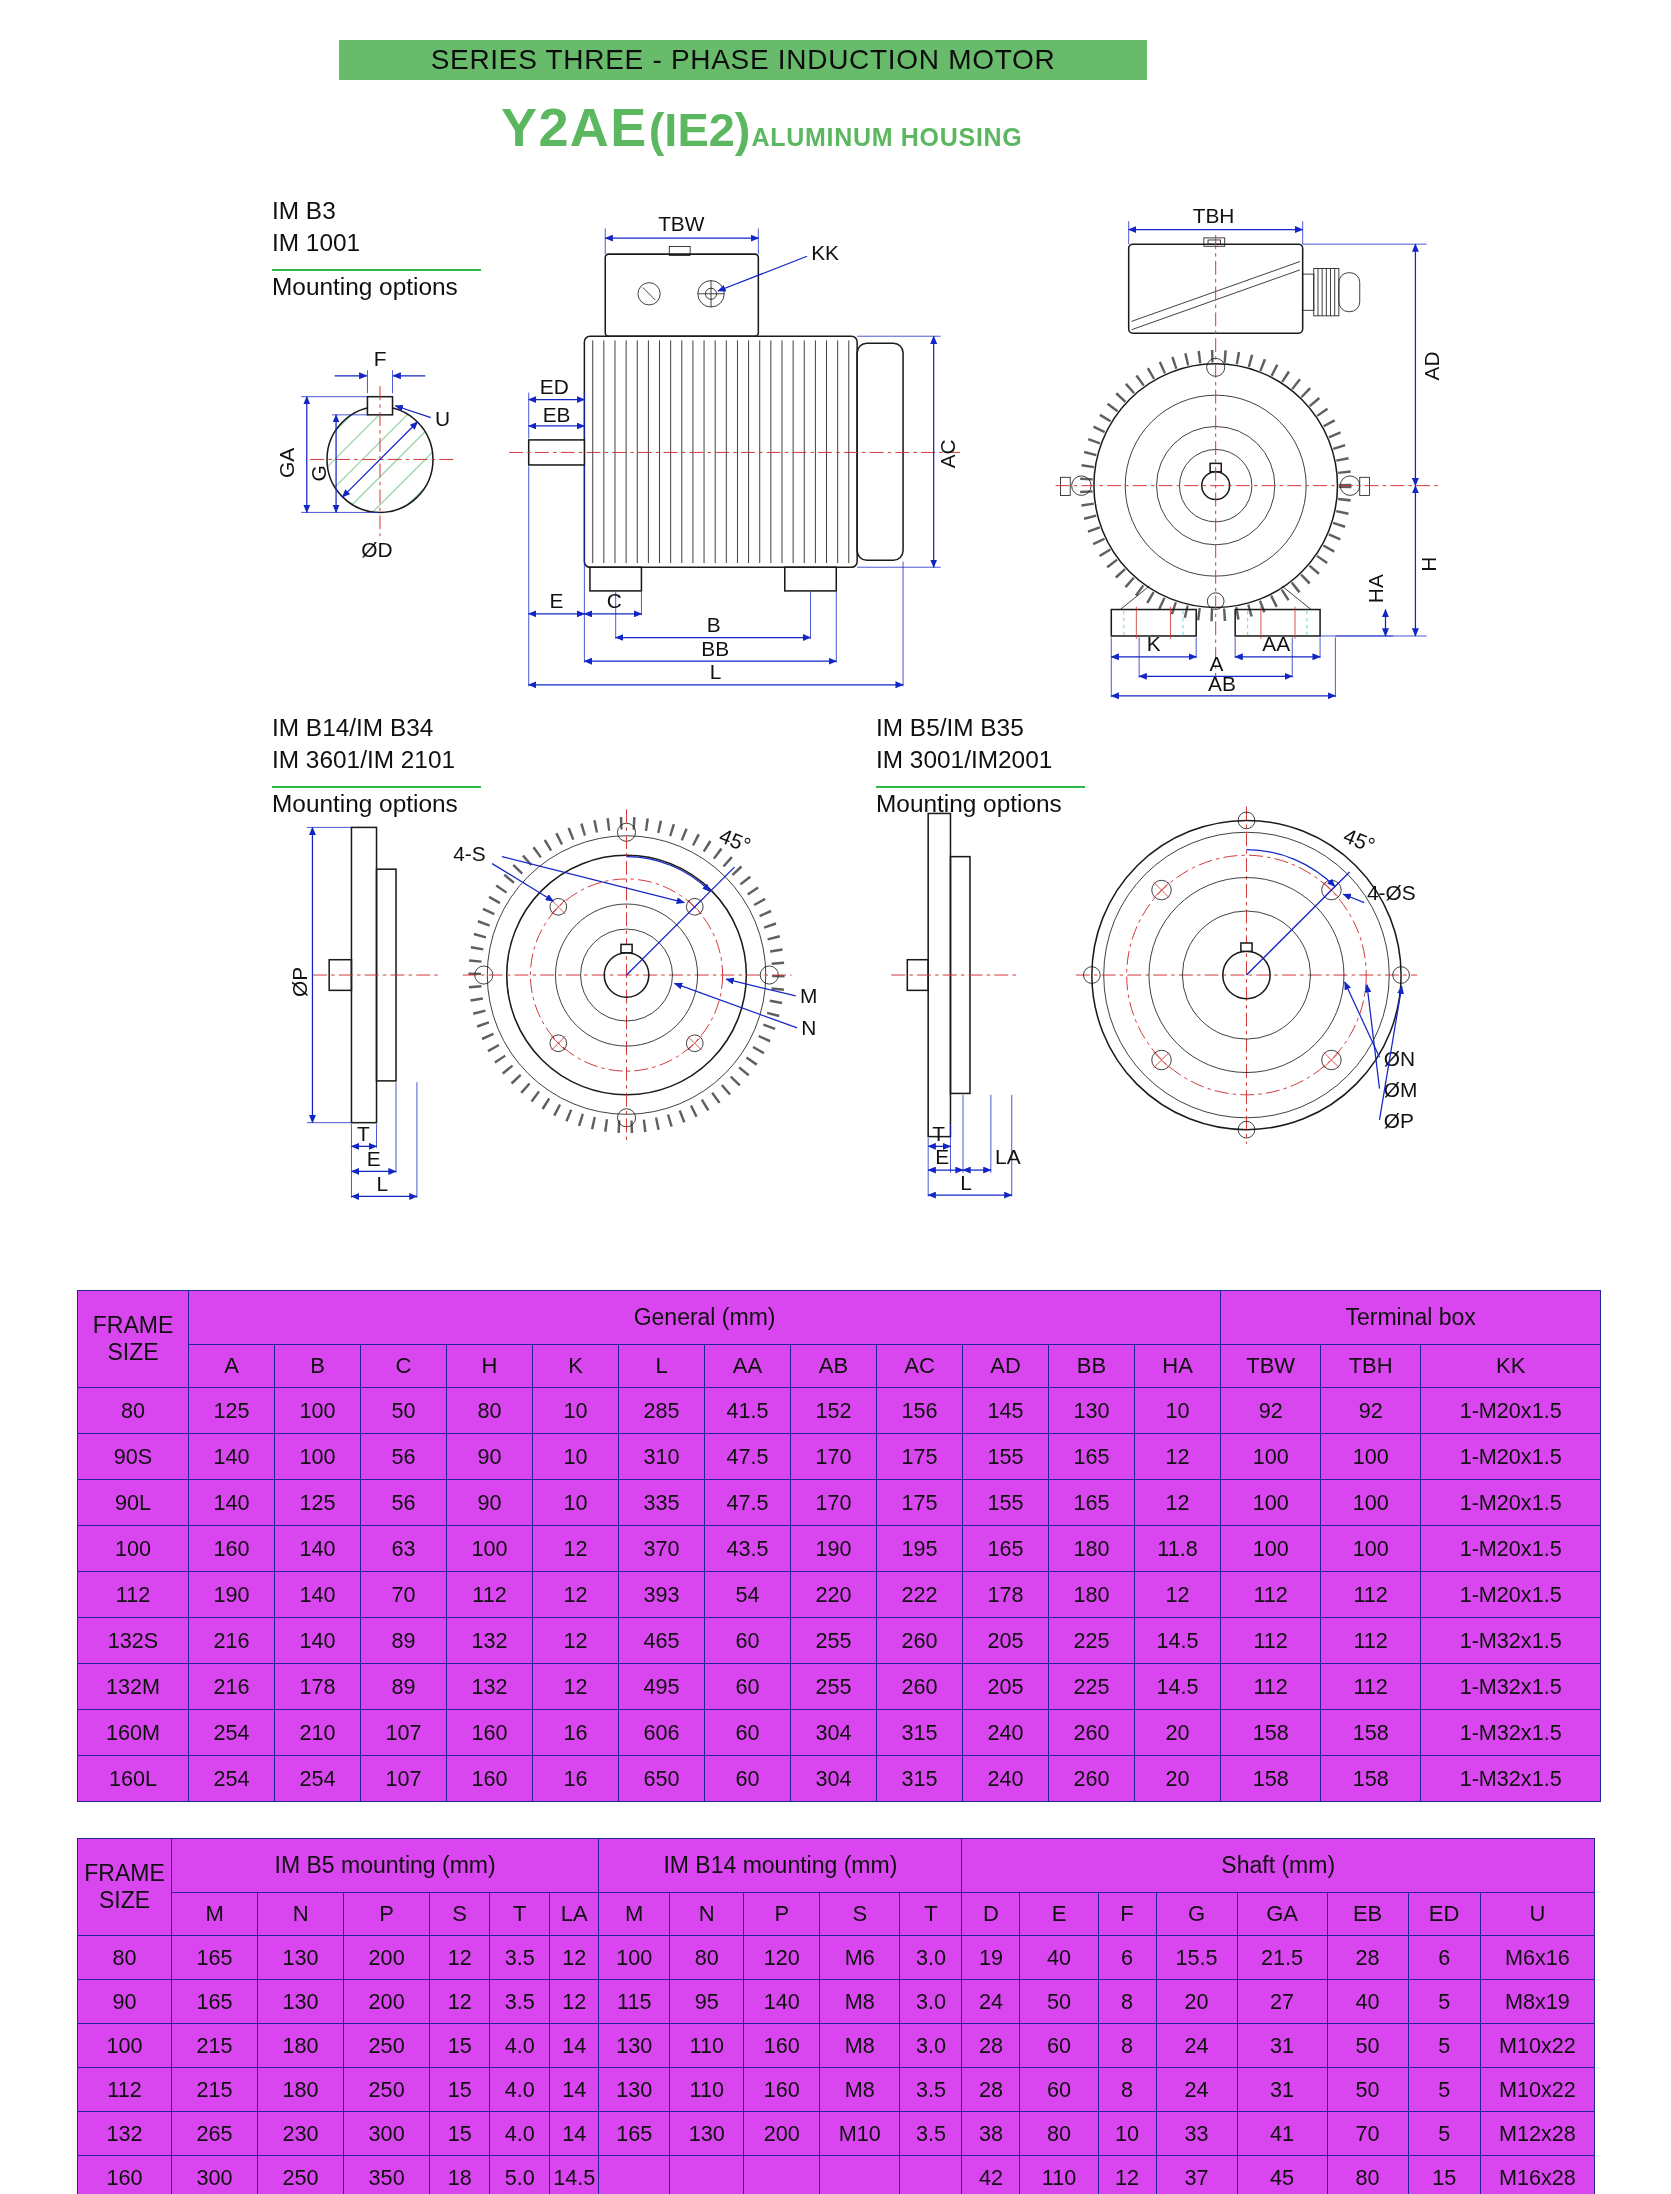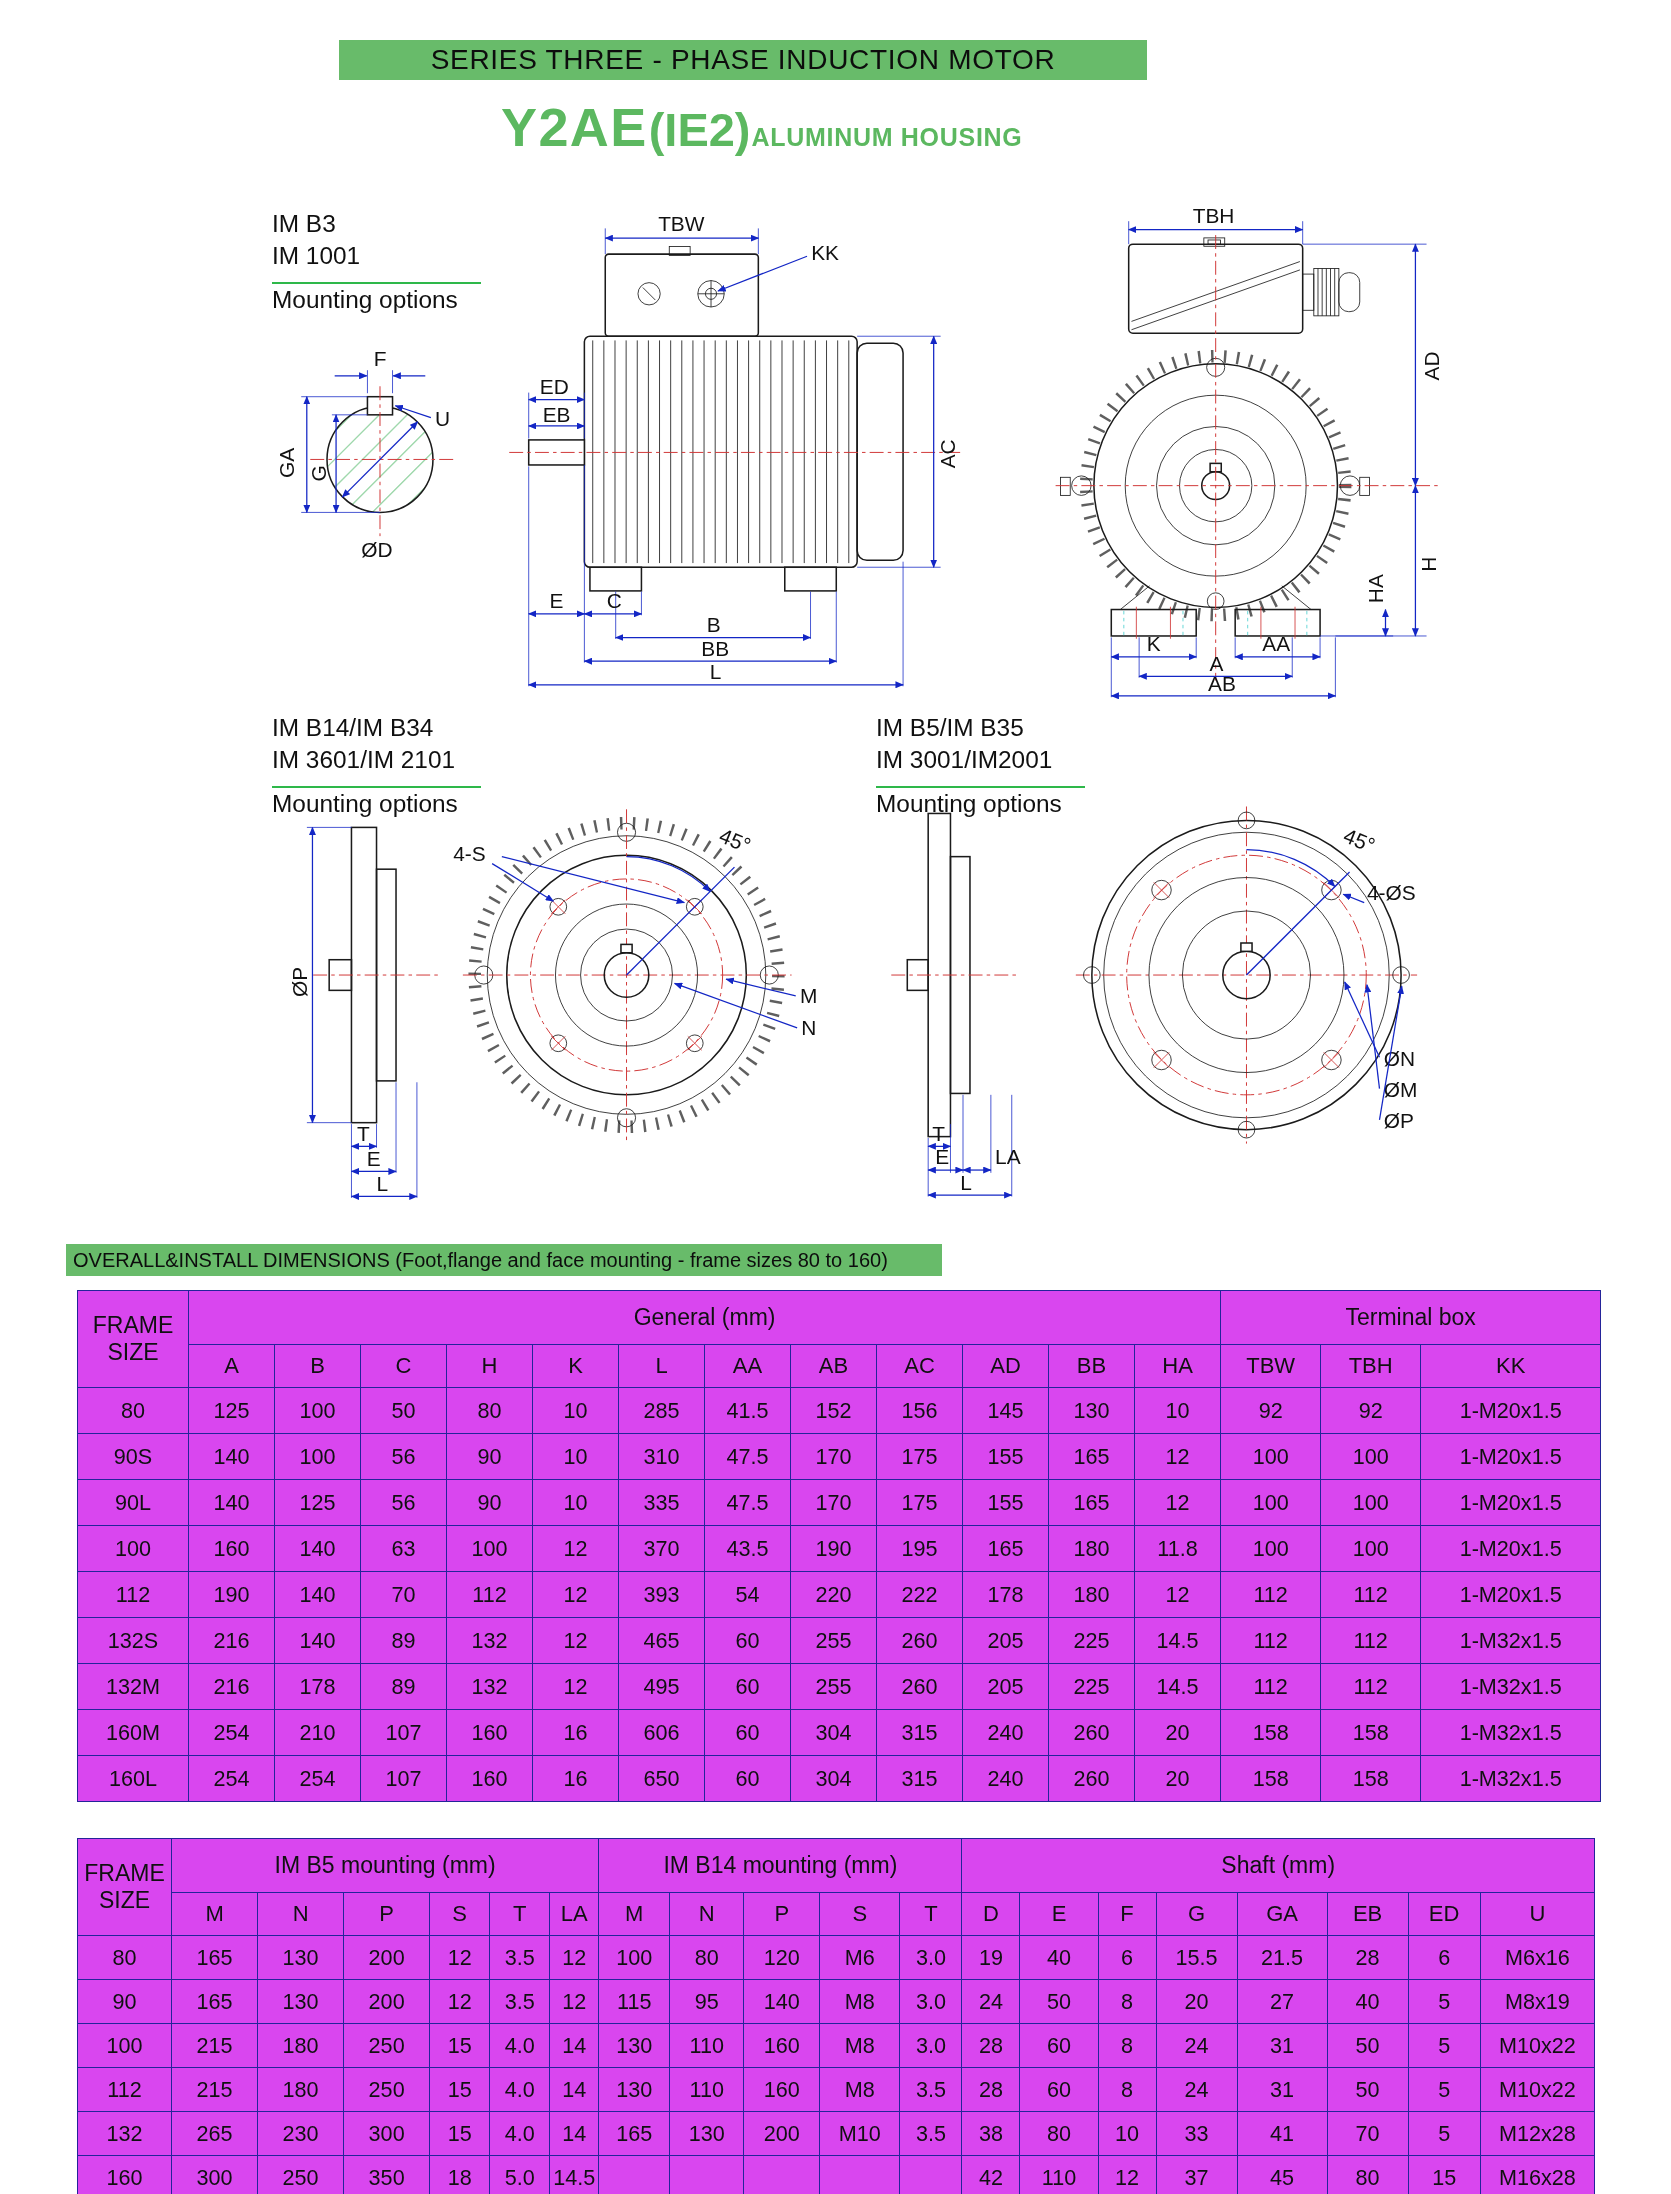--- a/index.html
+++ b/index.html
@@ -55,21 +55,21 @@
 
 <div class="page">
 
   <div class="banner1">SERIES THREE - PHASE  INDUCTION MOTOR</div>
   <div class="title-row">
     <span class="title-main">Y2AE</span>
     <span class="title-paren">(IE2)</span>
     <span class="title-sub">ALUMINUM HOUSING</span>
   </div>
 
-  <div class="mount-block" style="left:272px; top:208px;">
+  <div class="mount-block" style="left:272px; top:195px;">
     <div>IM B3</div>
     <div class="ul">IM 1001</div>
     <div>Mounting options</div>
   </div>
 
   <svg style="left:251px; top:327px;" width="251" height="237" viewBox="0 0 360 340">
     <defs>
       <marker id="ar1" markerWidth="12" markerHeight="10" refX="11" refY="5" orient="auto-start-reverse" markerUnits="userSpaceOnUse">
         <path d="M0,0 L12,5 L0,10 z" fill="#1326c5"></path>
       </marker>
@@ -313,21 +313,20 @@
     <text x="748" y="212">4-ØS</text>
     <line class="dim" x1="744" y1="216" x2="714" y2="204" marker-end="url(#ar5)"></line>
     <line class="dim" x1="766" y1="438" x2="716" y2="330" marker-end="url(#ar5)"></line>
     <text x="772" y="450">ØN</text>
     <line class="dim" x1="766" y1="483" x2="748" y2="334" marker-end="url(#ar5)"></line>
     <text x="772" y="495">ØM</text>
     <line class="dim" x1="766" y1="528" x2="798" y2="336" marker-end="url(#ar5)"></line>
     <text x="772" y="540">ØP</text>
   </svg>
 
-  <div class="banner2">OVERALL&amp;INSTALL DIMENSIONS (Foot,flange and face mounting - frame sizes 80 to 160)</div>
 
   <table id="table1" class="dim-table" style="left:77px; top:1290px; width:1518px;">
     <colgroup>
       <col style="width:111px">
         <col style="width:86px">
         <col style="width:86px">
         <col style="width:86px">
       <col style="width:86px">
         <col style="width:86px">
         <col style="width:86px">

